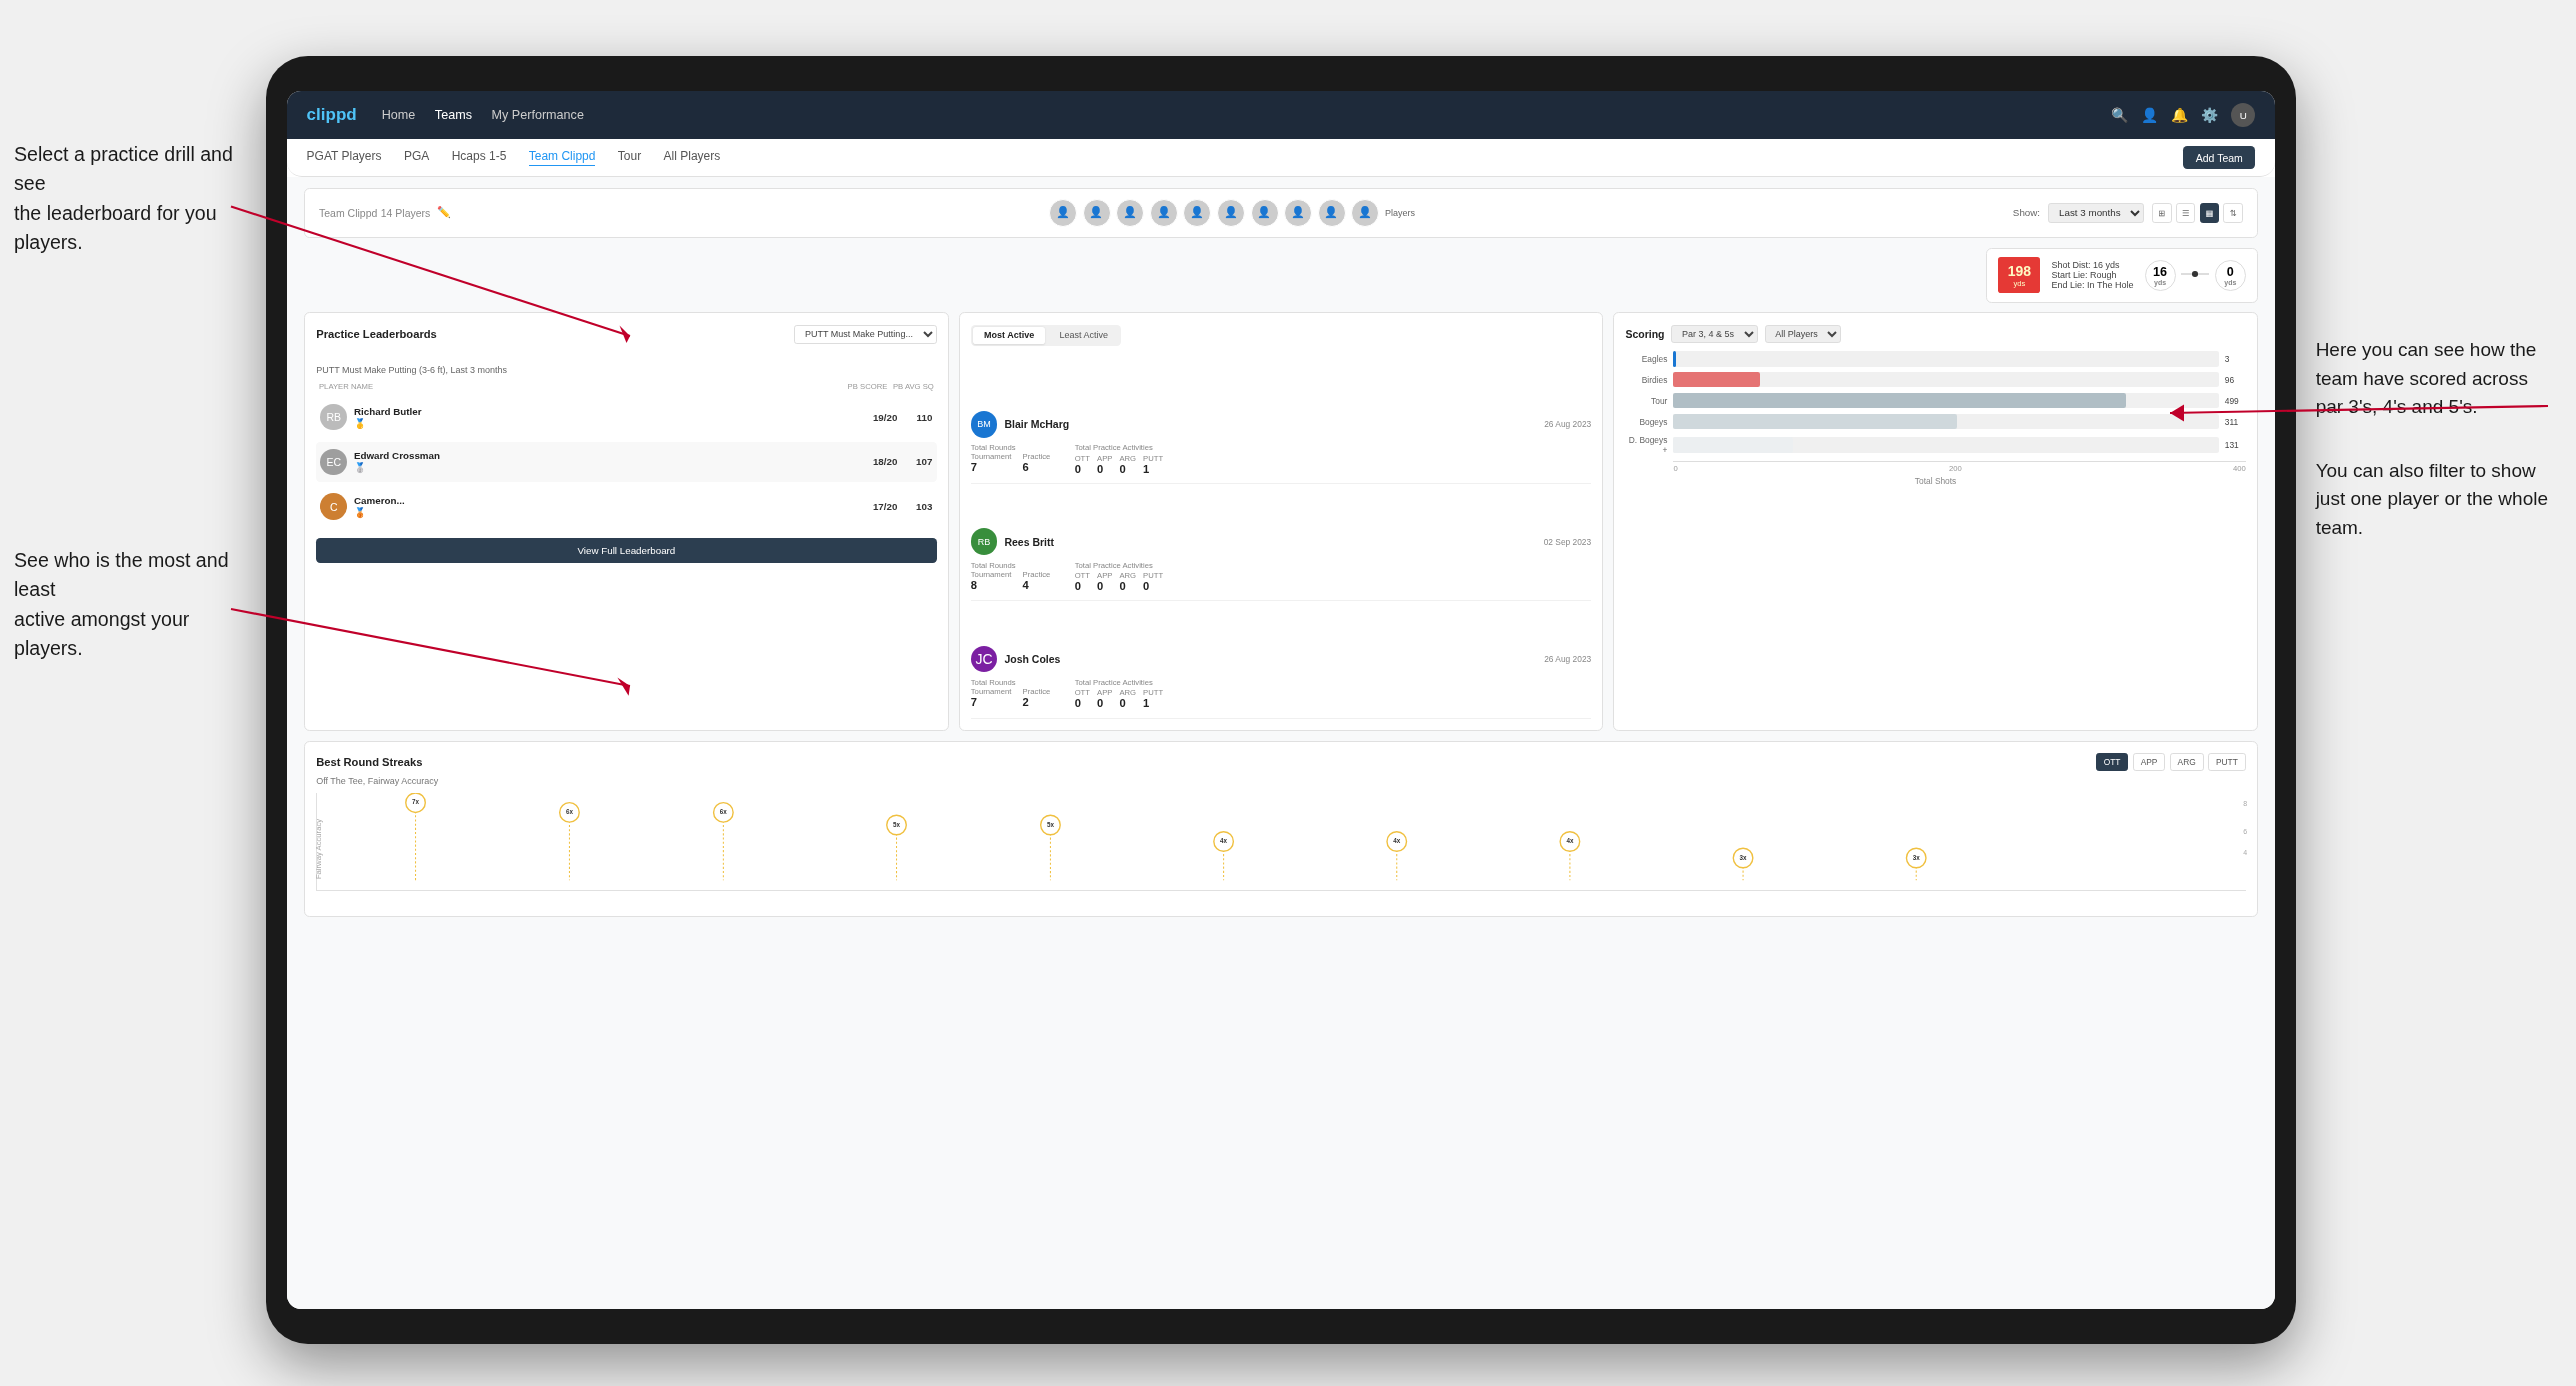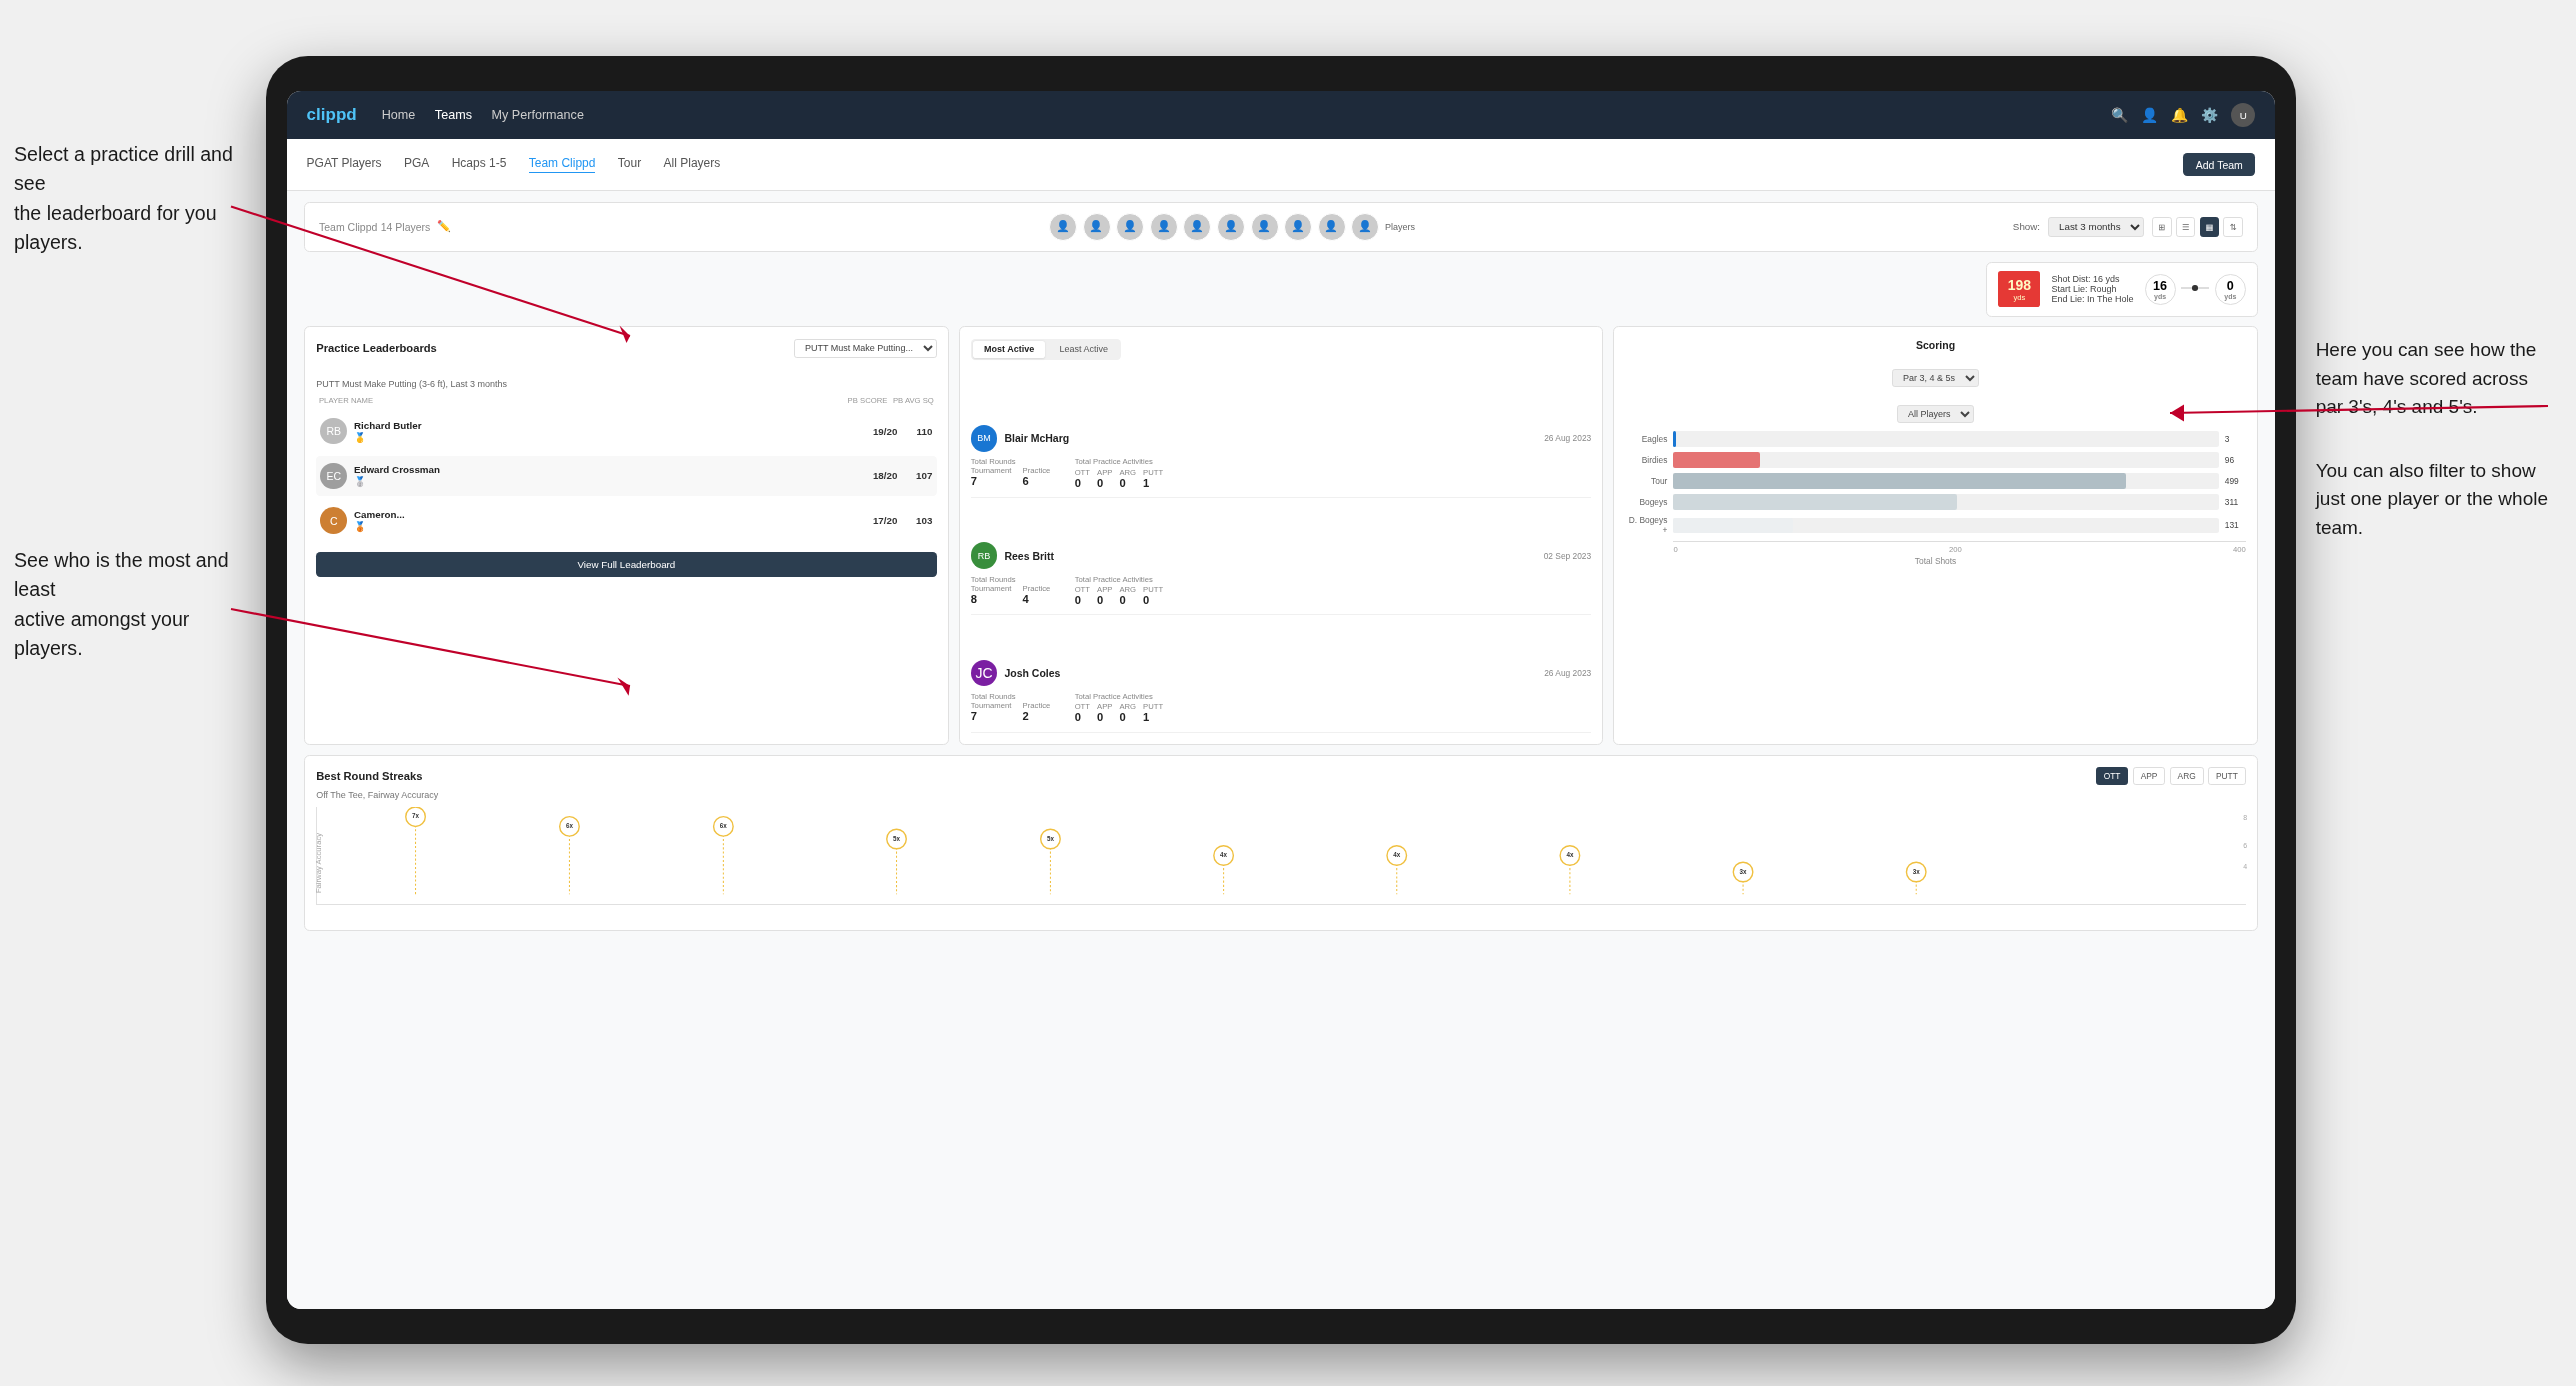--- a/index.html
+++ b/index.html
@@ -81,26 +81,27 @@
       align-items: center;
       justify-content: center;
       color: #fff;
       font-size: 9.8px;
     }
 
     
     .sub-navbar {
       background: #fff;
       border-bottom: 0.7px solid #e0e0e0;
-      height: 52px;
+      height: 38px;
       display: flex;
       align-items: center;
       padding: 0 19.6px;
       gap: 22.4px;
       flex-shrink: 0;
+      border-radius: 15px;
     }
     .sub-nav-link {
       font-size: 12px;
       color: #555;
       cursor: pointer;
       padding-bottom: 2.8px;
     }
     .sub-nav-link.active {
       color: #2196f3;
       border-bottom: 1.4px solid #2196f3;
@@ -372,23 +373,22 @@
     .pa-stat-value {
       font-weight: 700;
       font-size: 11.2px;
       color: #222;
     }
 
     
     .scoring-header {
       display: flex;
       align-items: center;
-      gap: 18px;
+      gap: 7px;
       margin-bottom: 8.4px;
-      flex-direction: column;
     }
     .scoring-title {
       font-size: 10.5px;
       font-weight: 600;
       color: #222;
     }
     .scoring-filter {
       border: 0.7px solid #ddd;
       border-radius: 2.8px;
       padding: 2.1px 5.6px;

